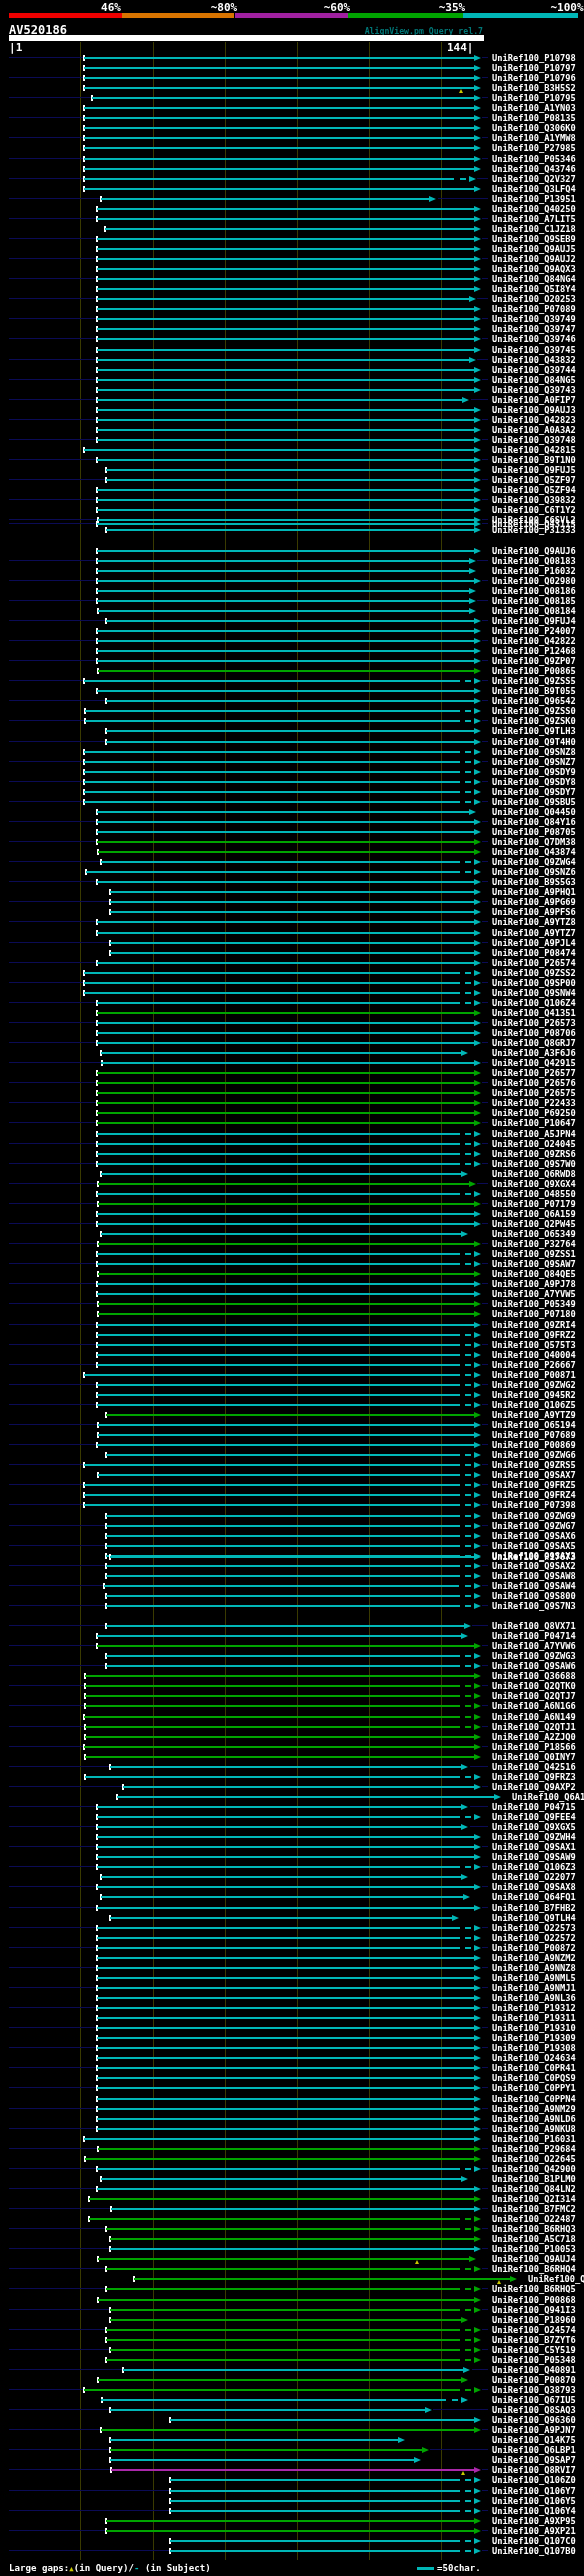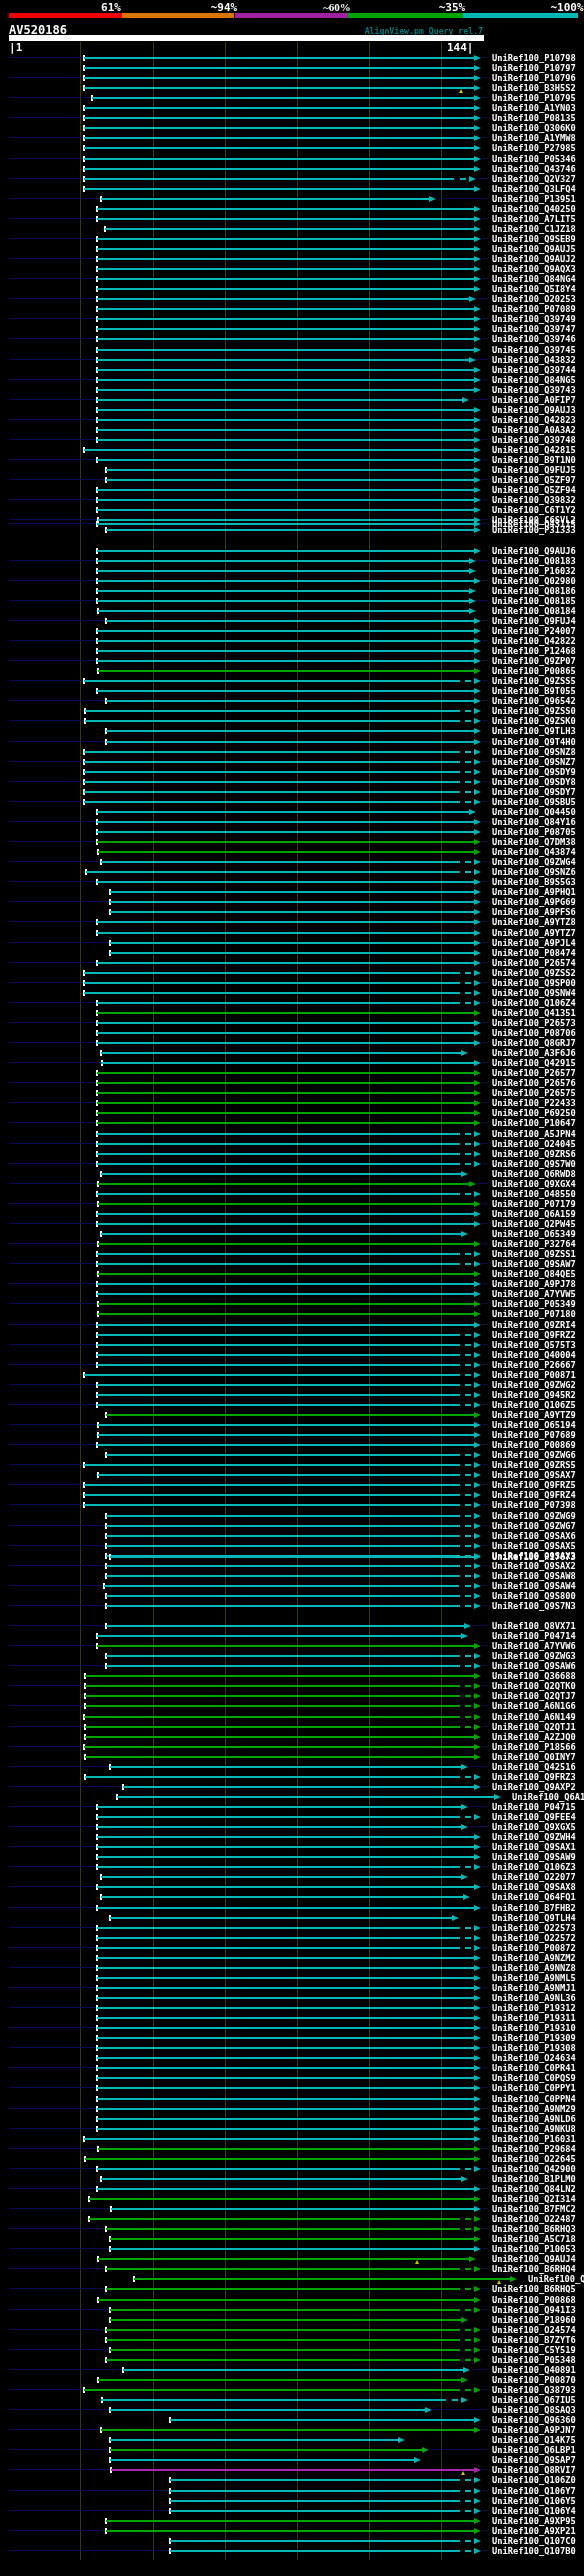--- a/index.html
+++ b/index.html
@@ -37,23 +37,23 @@
 
 <div id="screen">
   <div id="identity-scale">
       <div class="seg" style="left: 9.1px; width: 113px; background: rgb(238, 0, 0);"></div>
       <div class="seg" style="left: 122px; width: 112px; background: rgb(216, 116, 0);"></div>
       <div class="seg" style="left: 235px; width: 113px; background: rgb(160, 32, 160);"></div>
       <div class="seg" style="left: 348px; width: 115px; background: rgb(0, 164, 0);"></div>
       <div class="seg" style="left: 463px; width: 115px; background: rgb(0, 182, 182);"></div>
     </div>
   <div id="scale-labels">
-      <div class="abs scale-label" style="left: 111px; top: 0.9px;">61%</div>
-      <div class="abs scale-label" style="left: 224px; top: 0.9px;">~94%</div>
-      <div class="abs scale-label" style="left: 337px; top: 0.9px; font-family: Liberation Serif, serif;">~60%</div>
+      <div class="abs scale-label" style="left: 111px; top: 0.9px;">46%</div>
+      <div class="abs scale-label" style="left: 224px; top: 0.9px;">~80%</div>
+      <div class="abs scale-label" style="left: 337px; top: 0.9px;">~60%</div>
       <div class="abs scale-label" style="left: 452px; top: 0.9px;">~35%</div>
       <div class="abs scale-label" style="left: 567px; top: 0.9px;">~100%</div>
     </div>
 
   <div class="abs" id="query-name">AV520186</div>
   <div class="abs" id="beta-text">AlignView.pm Query rel.7</div>
   <div class="abs" id="query-bar"></div>
   <div class="abs ruler" style="left:9.1px;">|1</div>
   <div class="abs ruler" style="left:447px;">144|</div>
 
@@ -1887,14 +1887,19 @@
         <div class="lead" style="left: 9.1px; width: 161px;"></div>
         <div class="tick" style="left: 169px;"></div>
         <div class="bar" style="left: 170px; width: 290px; background: rgb(0, 182, 182);"></div>
         <div class="dash" style="left: 465px; background: rgb(0, 182, 182);"></div>
         <div class="arrow" style="left: 474px; border-left-color: rgb(0, 182, 182);"></div>
         <div class="tail" style="left: 482px; width: 5.5px;"></div>
         <div class="row-label">UniRef100_Q107B0</div>
       </div>
     </div>
 
+  <div id="footer">
+    <div id="large-gaps"><span>Large gaps:</span><span class="yellow">▲</span><span>(in Query)/</span><span class="cyan">-</span><span> (in Subject)</span></div>
+    <div id="legend-scale-bar"></div>
+    <div id="legend-scale-text">=50char.</div>
+  </div>
 </div>
 
 
 </body></html>

